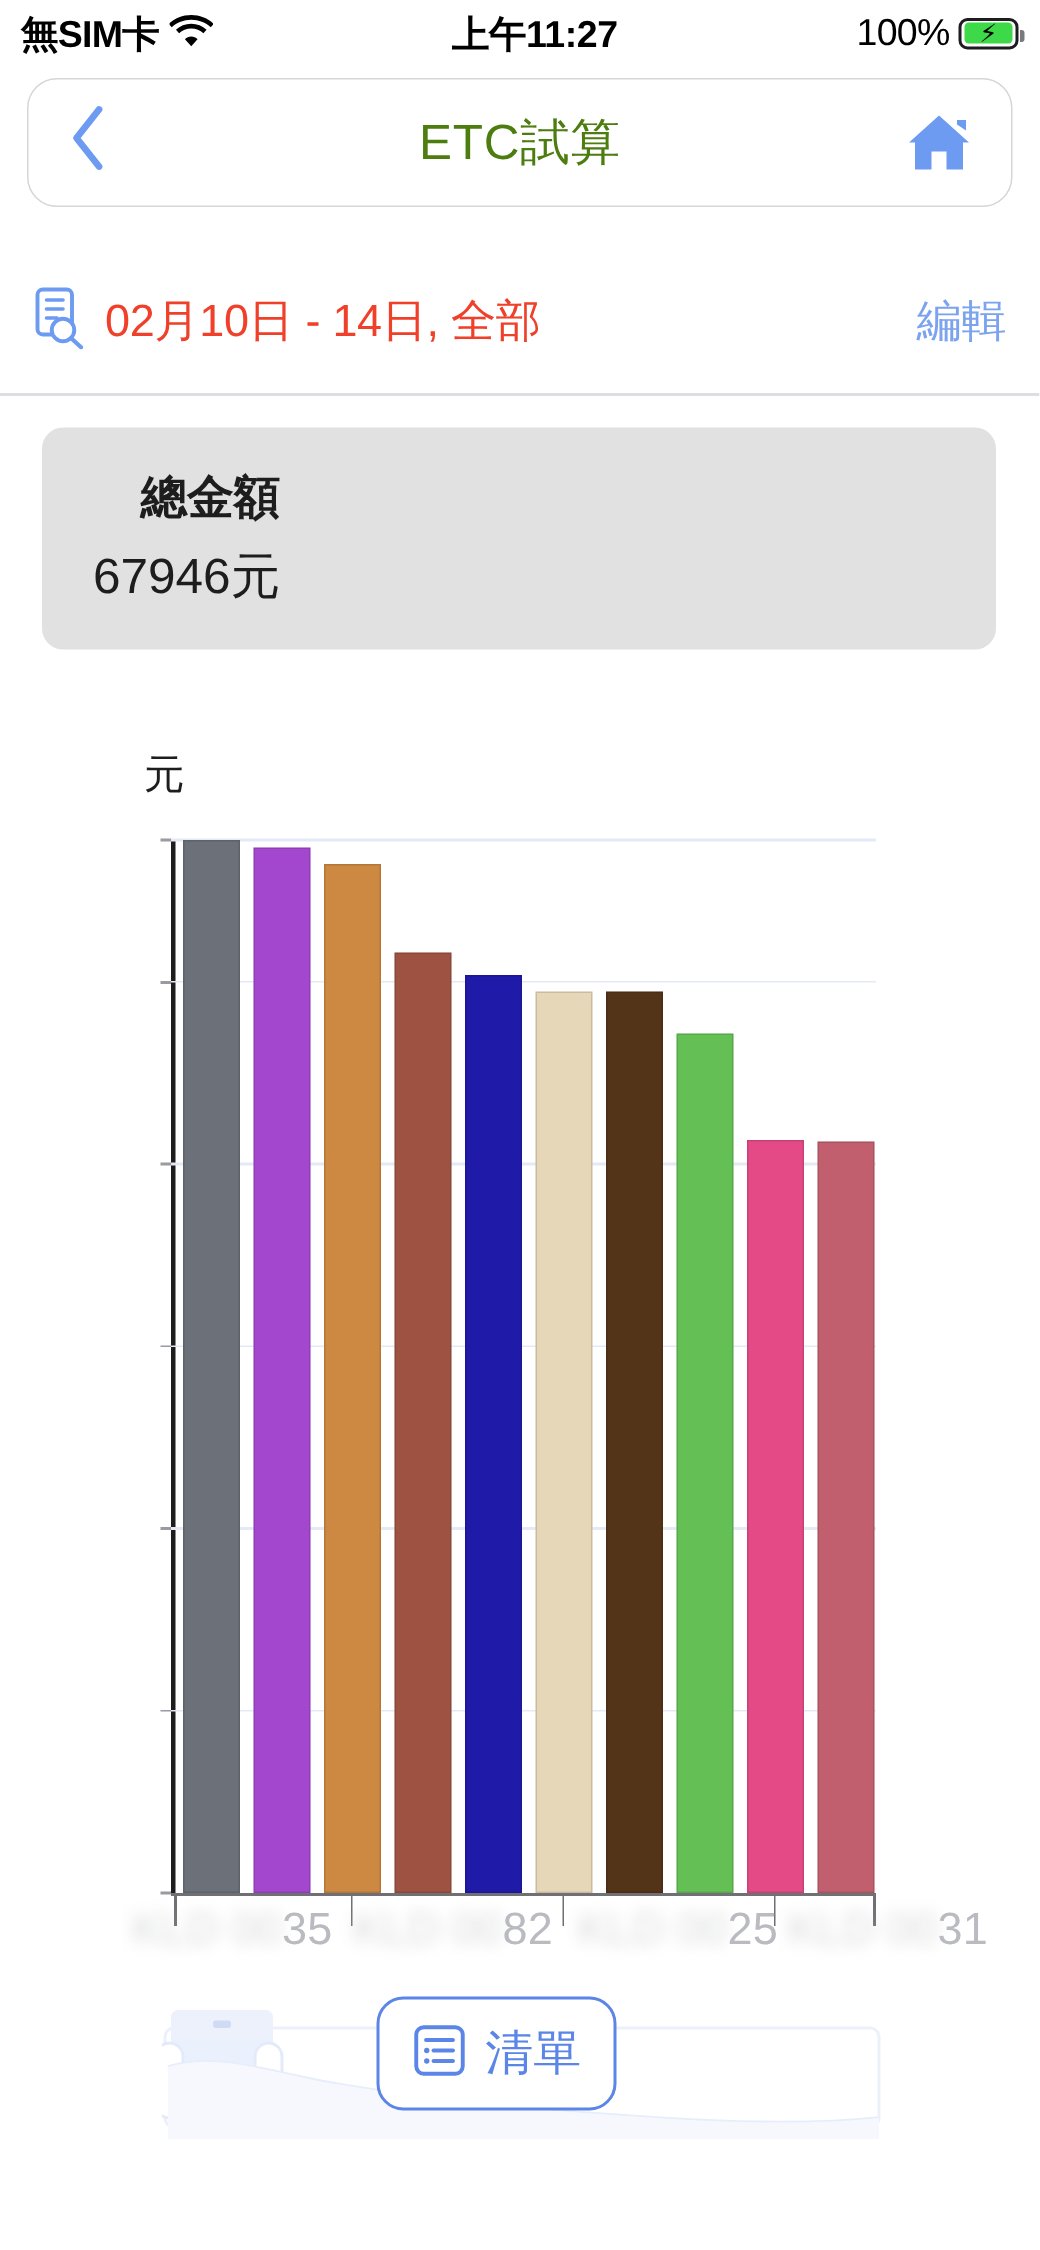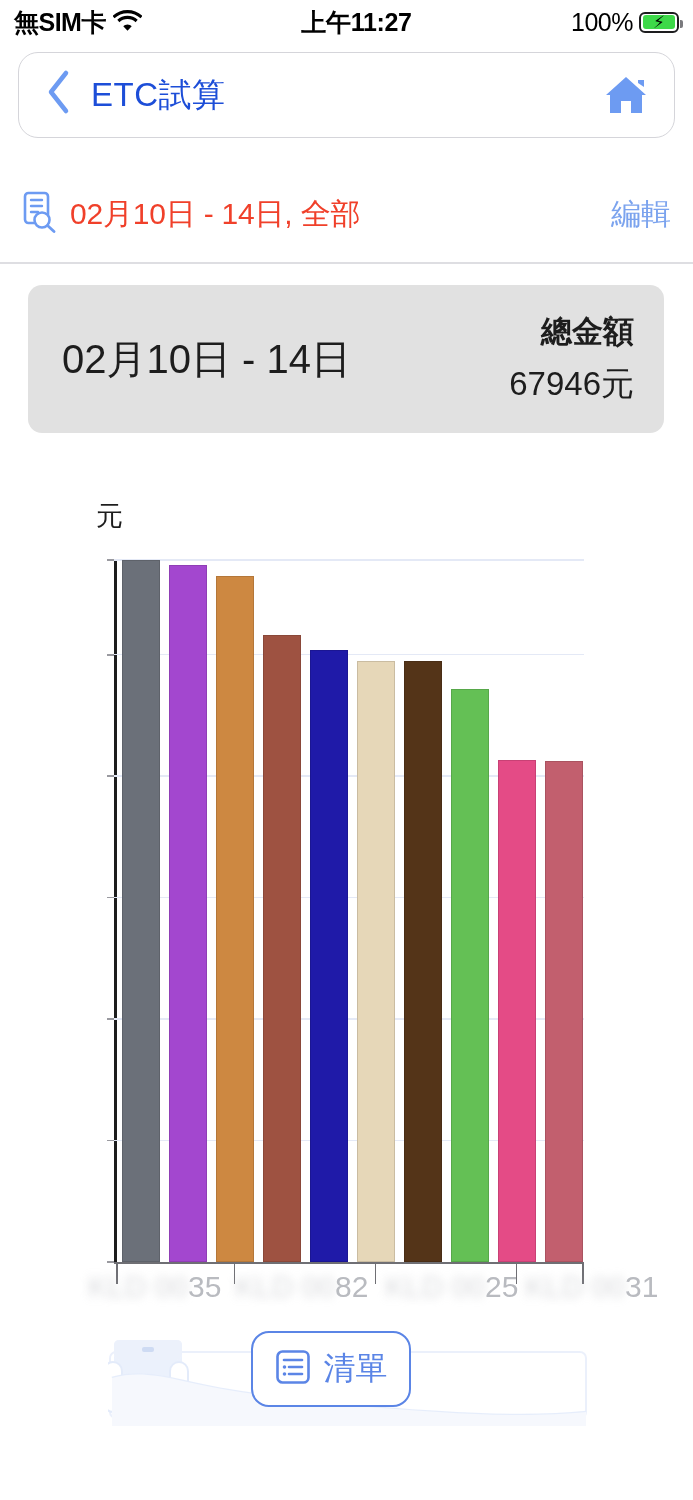--- a/index.html
+++ b/index.html
@@ -26,21 +26,21 @@
   .batt-fill { position: absolute; left: 1.6px; top: 1.6px; bottom: 1.6px; width: calc(100% - 3.2px); background: #3dd949; border-radius: 3px; }
   .batt-bolt { position: absolute; left: 0; top: 0; width: 100%; height: 100%; display: flex; align-items: center; justify-content: center; font-size: 17px; color: #000; line-height: 1; }
 
   
   .navbar {
     position: absolute; top: 52px; left: 18px; width: 657px; height: 86px;
     border: 1.6px solid #d5d5da; border-radius: 20px; background: #fff;
     display: flex; align-items: center; padding: 0 26px;
   }
   .nav-back { width: 46px; font-size: 40px; color: #6d9bf2; line-height: 1; font-weight: 300; cursor: pointer; text-align: left; }
-  .nav-title { flex: 1; font-size: 33px; color: #1d4ed8; letter-spacing: 0.5px; }
+  .nav-title { flex: 1; text-align: center; font-size: 33px; color: #4d7c0f; letter-spacing: 0.5px; }
   .nav-home { width: 46px; display: flex; justify-content: flex-end; cursor: pointer; }
 
   
   .filterbar { position: absolute; top: 175px; left: 0; width: 693px; height: 78px; display: flex; align-items: center; padding: 0 22px; }
   .filter-left { display: flex; align-items: center; gap: 14px; flex: 1; }
   .filter-text { font-size: 30px; color: #f0402a; letter-spacing: -0.2px; }
   .filter-edit { font-size: 30px; color: #7ba3ee; }
   .hr { position: absolute; top: 262px; left: 0; width: 693px; height: 1.5px; background: #dedee2; }
 
   
@@ -132,21 +132,20 @@
           <line x1="25.5" y1="34.5" x2="32" y2="40.5" stroke="#6d9bf2" stroke-width="2.8" stroke-linecap="round"></line>
         </svg>
       </span>
       <span class="filter-text">02月10日 - 14日, 全部</span>
     </div>
     <span class="filter-edit">編輯</span>
   </div>
   <div class="hr"></div>
 
   <div class="card">
-    <div class="card-range">02月10日 - 14日</div>
     <div class="card-right">
       <div class="card-total-label">總金額</div>
       <div class="card-total-value">67946元</div>
     </div>
   </div>
 
   <div class="chart">
     <div class="chart-unit">元</div>
     <div class="plot" id="plot">
       <div class="axis-y"></div>

